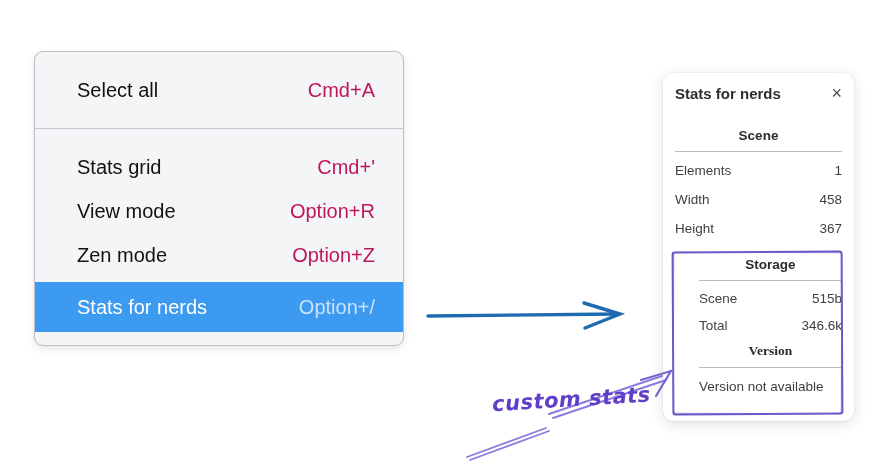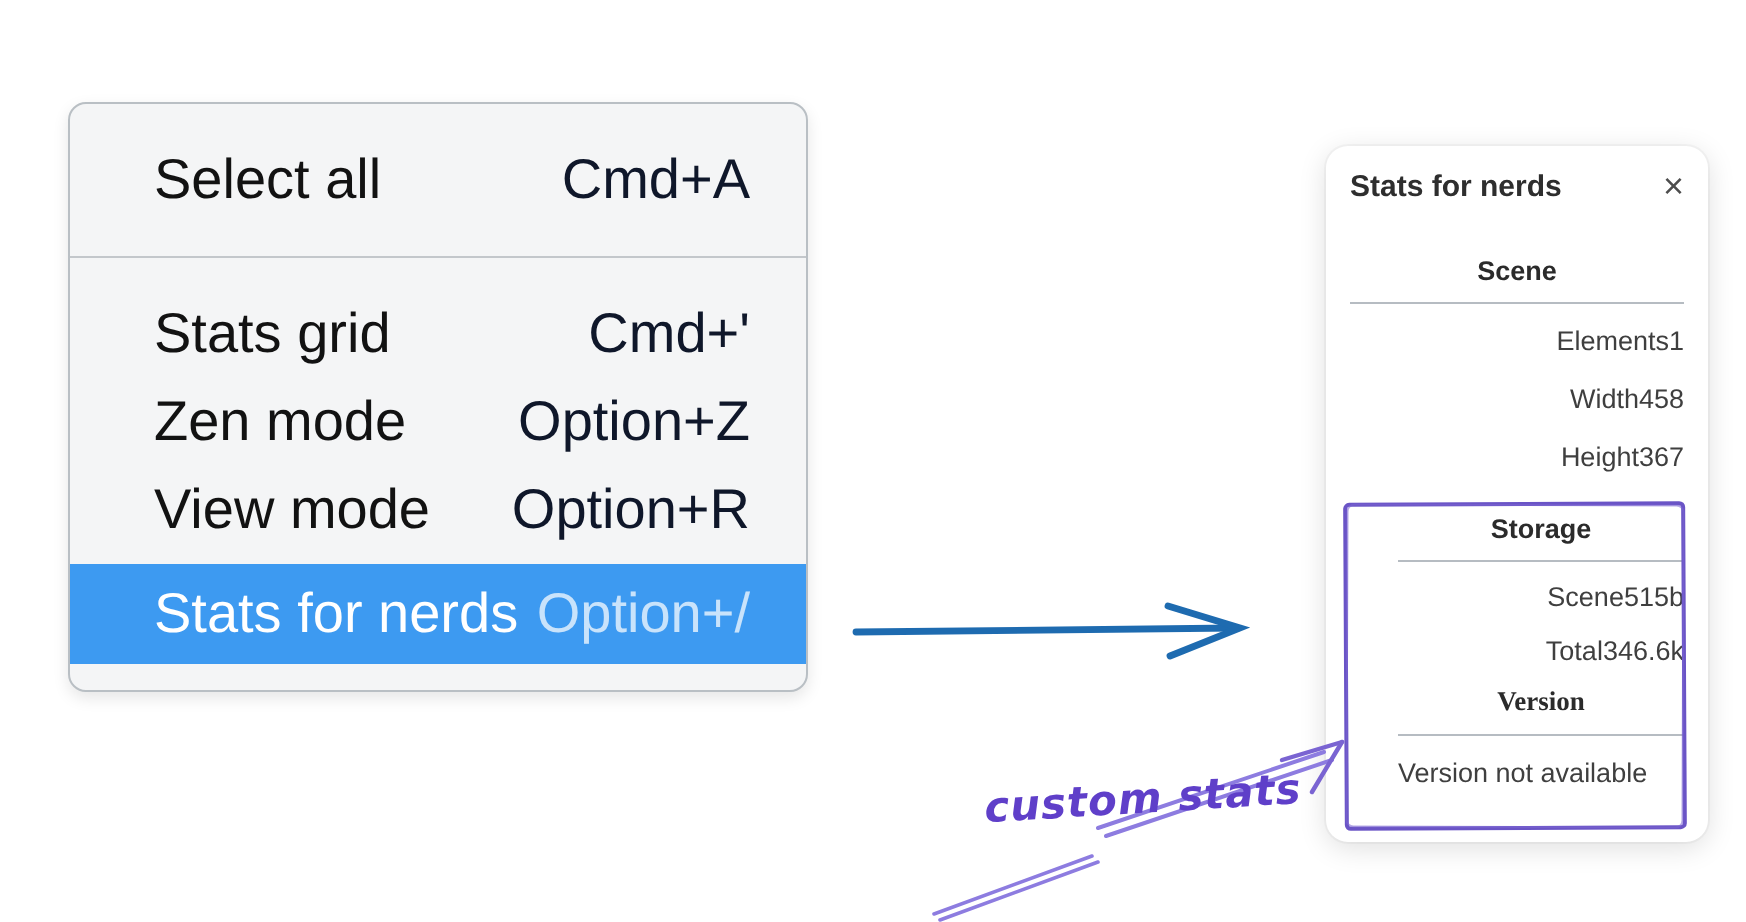--- a/index.html
+++ b/index.html
@@ -5,50 +5,50 @@
   * { margin:0; padding:0; box-sizing:border-box; }
   html,body { width:873px; height:461px; background:#ffffff; overflow:hidden;
               font-family:"Liberation Sans", sans-serif; }
   .canvas { position:relative; width:873px; height:461px; background:#ffffff; }
 
   
   .menu {
     position:absolute; left:34px; top:51px; width:370px;
     background:#f4f5f6; border:1.5px solid #b9bfc4; border-radius:9px;
     box-shadow:0 3px 8px rgba(0,0,0,.10);
-    font-size:28px; color:#121212; overflow:hidden;
+    font-size:20px; color:#121212; overflow:hidden;
   }
   .menu-section-top { padding:16px 0 16px 0; }
   .menu-section-main { padding:16px 0 13px 0; border-top:1px solid #c3c7cb; }
   .menu-item {
     height:44px; display:flex; align-items:center; justify-content:space-between;
     padding:0 28px 0 42px; cursor:default;
   }
-  .menu-item .shortcut { color:#0f172a; }
+  .menu-item .shortcut { color:#be185d; }
   .menu-item.highlight {
     height:50px; margin-top:5px; background:#3d9af1; color:#ffffff;
   }
   .menu-item.highlight .shortcut { color:rgba(255,255,255,.72); }
 
   
   .panel {
     position:absolute; left:663px; top:73px; width:191px; height:348px;
     background:#ffffff; border-radius:11px;
     box-shadow:0 3px 14px rgba(0,0,0,.13), 0 0 0 1px rgba(0,0,0,.03);
     padding:11px 12px; font-size:13.5px; color:#3f3f3f;
   }
   .panel-title-row { display:flex; align-items:center; justify-content:space-between; }
   .panel-title { font-weight:bold; font-size:15px; color:#2e2e2e; }
   .panel-close { font-size:18px; color:#4d4d4d; line-height:1; cursor:pointer;
                  background:none; border:none; font-family:inherit; }
   .sec-header { text-align:center; font-weight:bold; font-size:13.5px; color:#2b2b2b; }
   .sec-header.scene { margin-top:26px; }
   .sec-divider { border-bottom:1px solid #b6bcc2; margin-top:8px; }
   .rows { margin-top:4px; }
-  .stat-row { display:flex; justify-content:flex-end; line-height:29px; }
+  .stat-row { display:flex; justify-content:space-between; line-height:29px; }
   .boxed-zone { position:relative; margin-top:14px;padding-left:24px; }
   .sec-header.storage { margin-top:0; }
   .rows.tight .stat-row { line-height:27px; }
   .sec-header.version { margin-top:4px;font-family:Liberation Serif, serif; }
   .version-note { line-height:26px; margin-top:6px; }
 
   
   .annotation-box {
     position:absolute; left:672px; top:251px; width:171px; height:164px;
     border:2px solid #6a54c6; border-radius:3px;
@@ -81,26 +81,26 @@
         <span>Select all</span>
         <span class="shortcut">Cmd+A</span>
       </div>
     </div>
     <div class="menu-section-main">
       <div class="menu-item">
         <span>Stats grid</span>
         <span class="shortcut">Cmd+'</span>
       </div>
       <div class="menu-item">
+        <span>View mode</span>
+        <span class="shortcut">Option+R</span>
+      </div>
+      <div class="menu-item">
         <span>Zen mode</span>
         <span class="shortcut">Option+Z</span>
-      </div>
-      <div class="menu-item">
-        <span>View mode</span>
-        <span class="shortcut">Option+R</span>
       </div>
       <div class="menu-item highlight">
         <span>Stats for nerds</span>
         <span class="shortcut">Option+/</span>
       </div>
     </div>
   </div>
 
   <div class="panel">
     <div class="panel-title-row">

